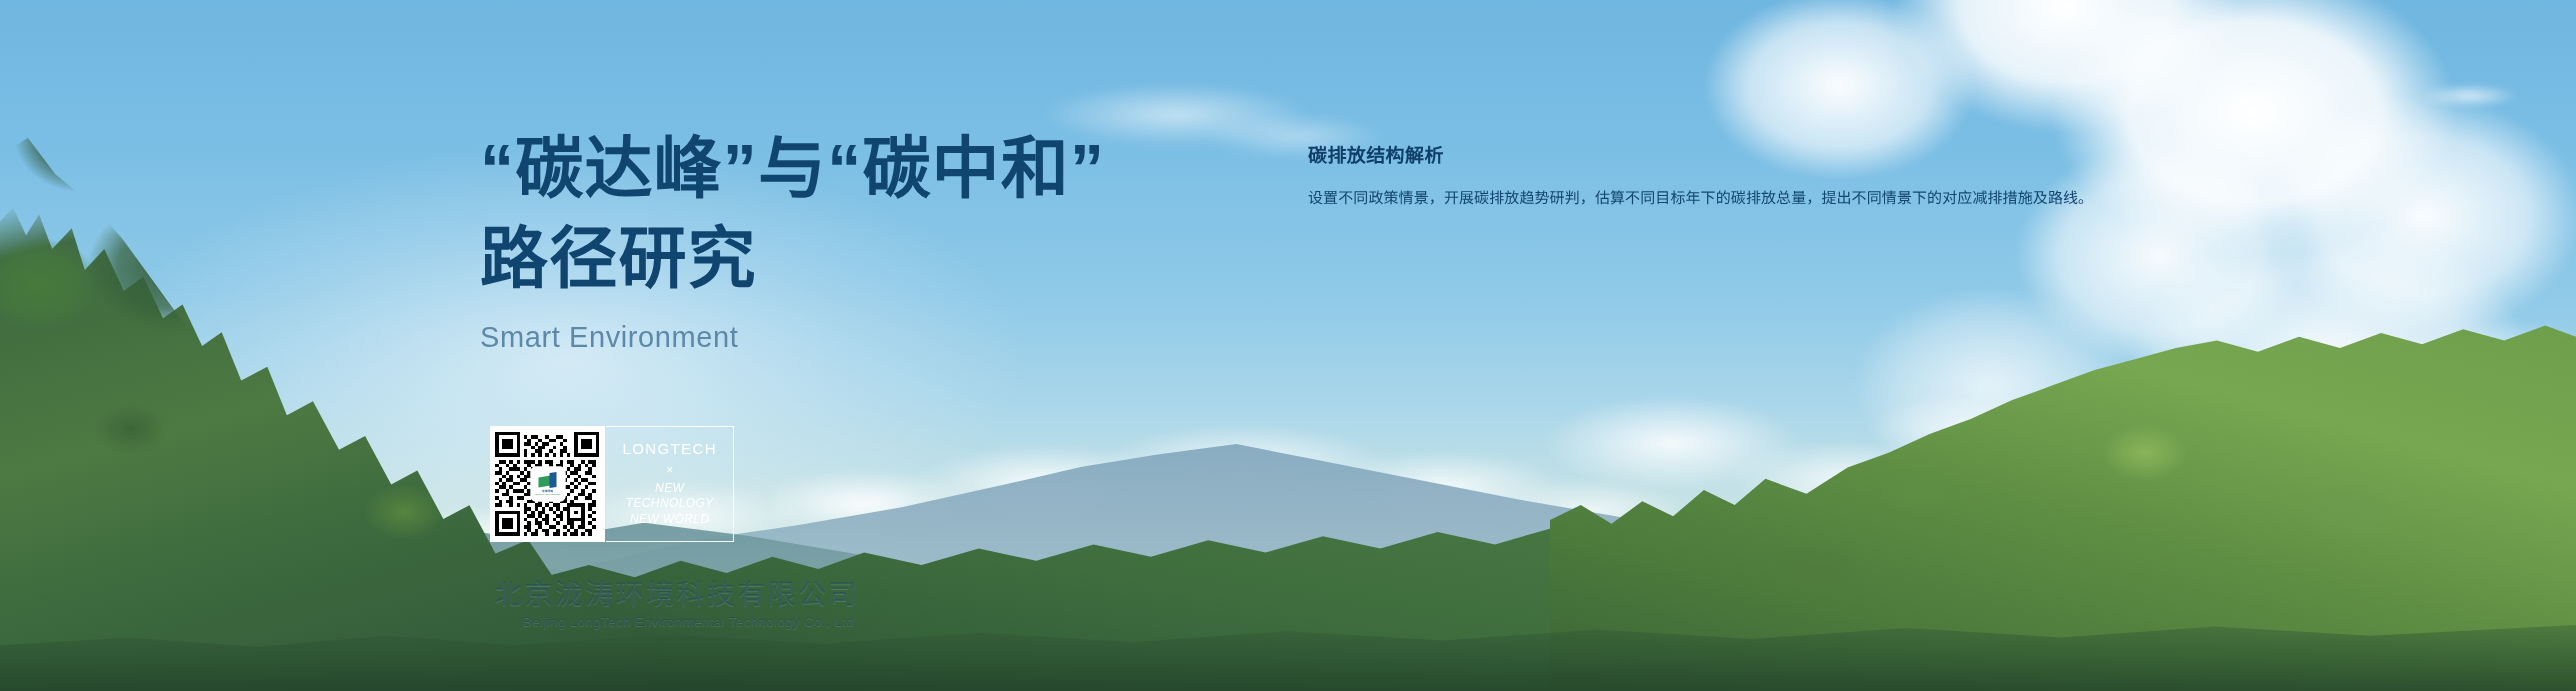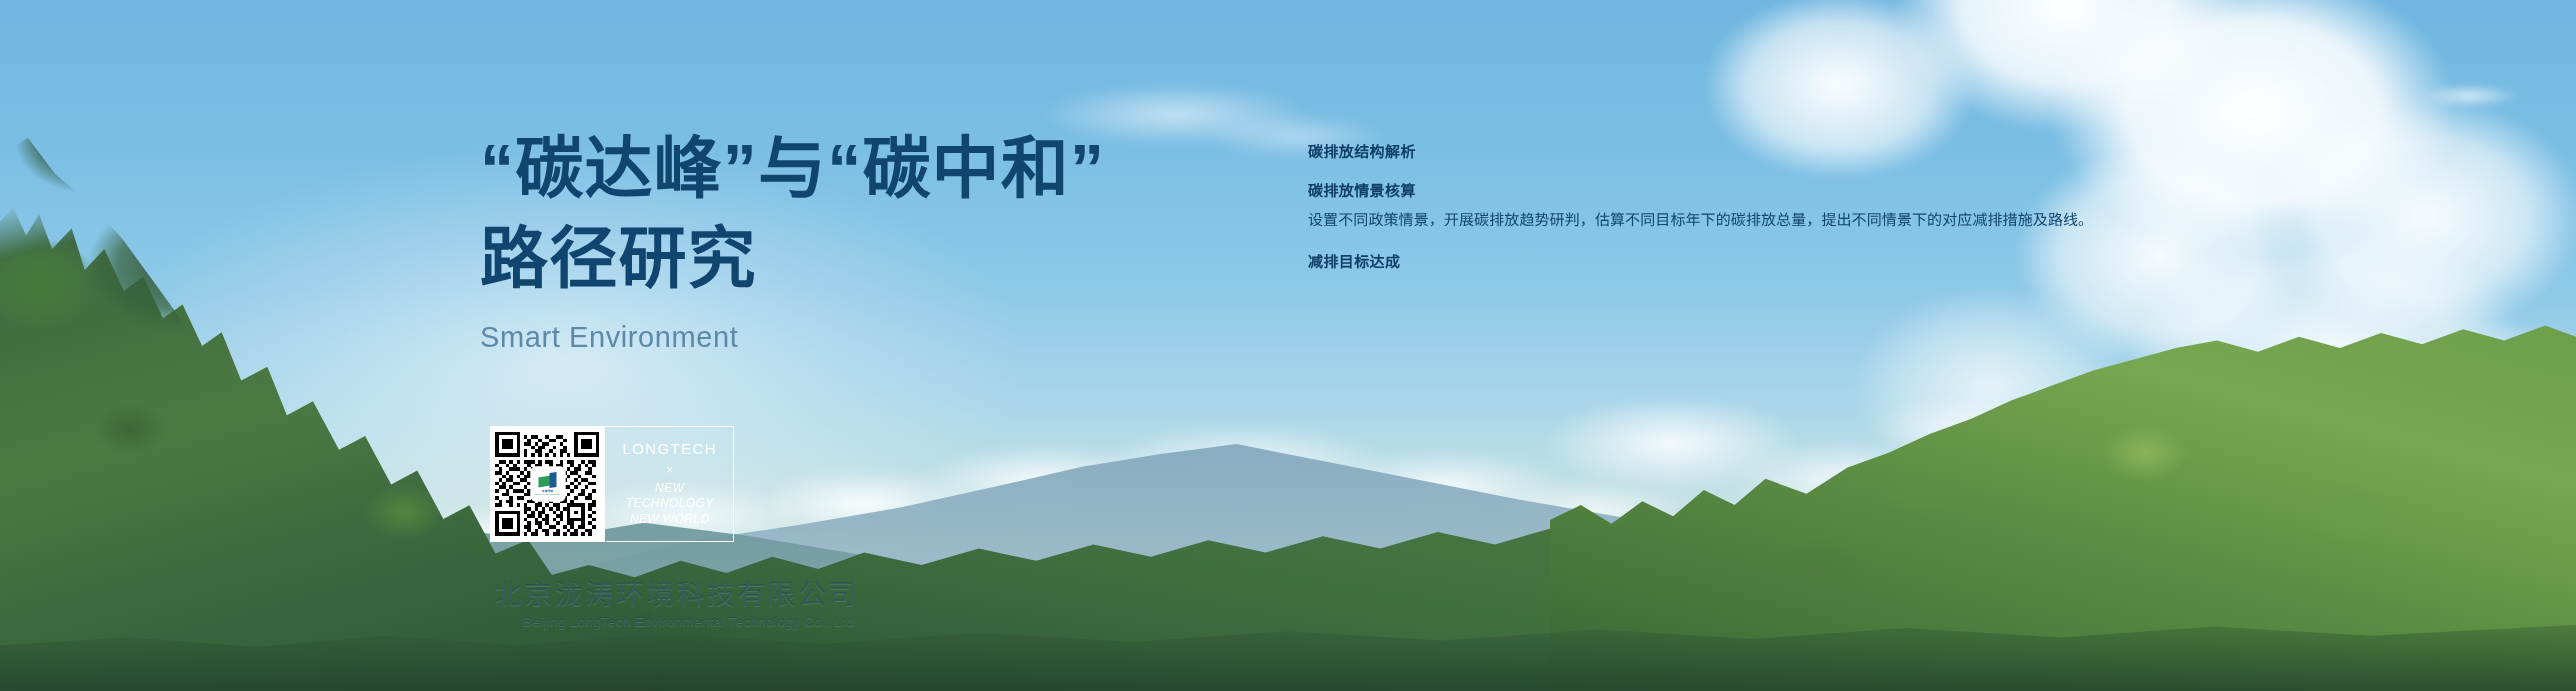--- a/index.html
+++ b/index.html
@@ -316,21 +316,21 @@
   .sections{
     position:absolute; left:1308px; top:140px;
     width:857px;
     z-index:6;
   }
   .section{ margin-bottom:18px; }
   .section:last-child{ margin-bottom:0; }
   .sec-title{
     font-family:"Liberation Sans",sans-serif;
     font-weight:700;
-    font-size:15px;
+    font-size:19px;
     letter-spacing:0.4px;
     color:#0f3f68;
     margin-bottom:6.6px;
   }
   .sec-body{
     font-family:"Liberation Sans",sans-serif;
     font-weight:400;
     font-size:15px;
     line-height:1.72;
     letter-spacing:0.1px;
@@ -654,22 +654,20 @@
   <div class="watermark">
     <div class="wm-cn">北京泷涛环境科技有限公司</div>
     <div class="wm-en">Beijing LongTech Environmental Technology Co., Ltd</div>
   </div>
 
   <div class="sections">
     <div class="section">
       <div class="sec-title">碳排放结构解析</div>
     </div>
     <div class="section">
-      <div class="sec-title">碳排放情景核算</div>
       <div class="sec-body">设置不同政策情景，开展碳排放趋势研判，估算不同目标年下的碳排放总量，提出不同情景下的对应减排措施及路线。</div>
     </div>
     <div class="section">
-      <div class="sec-title">减排目标达成</div>
     </div>
   </div>
 
 </div>
 
 
 </body></html>

